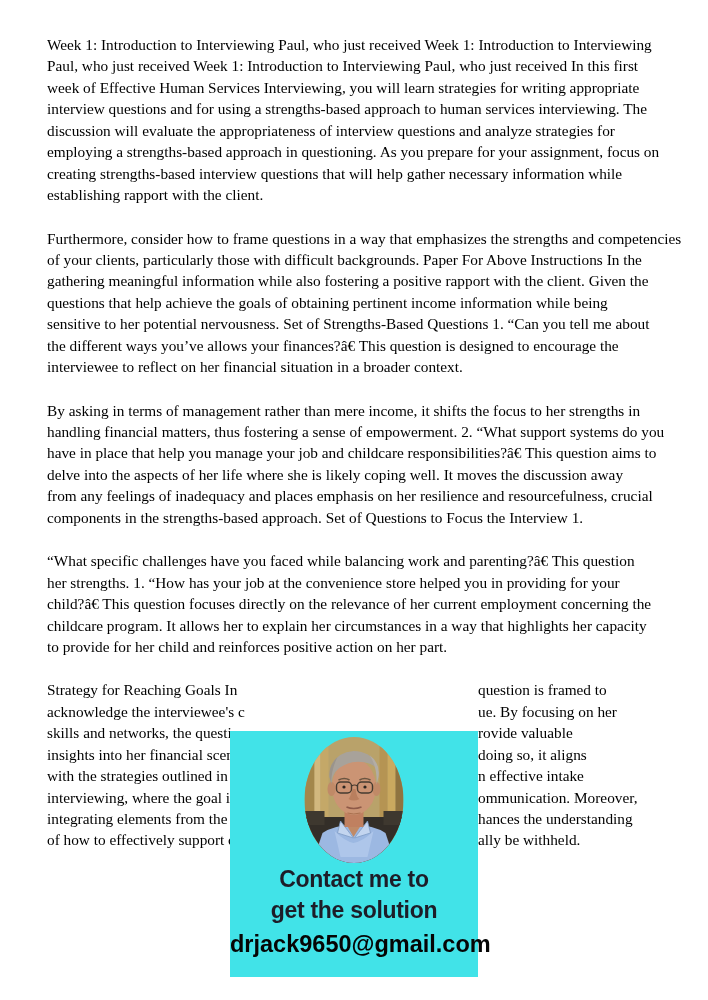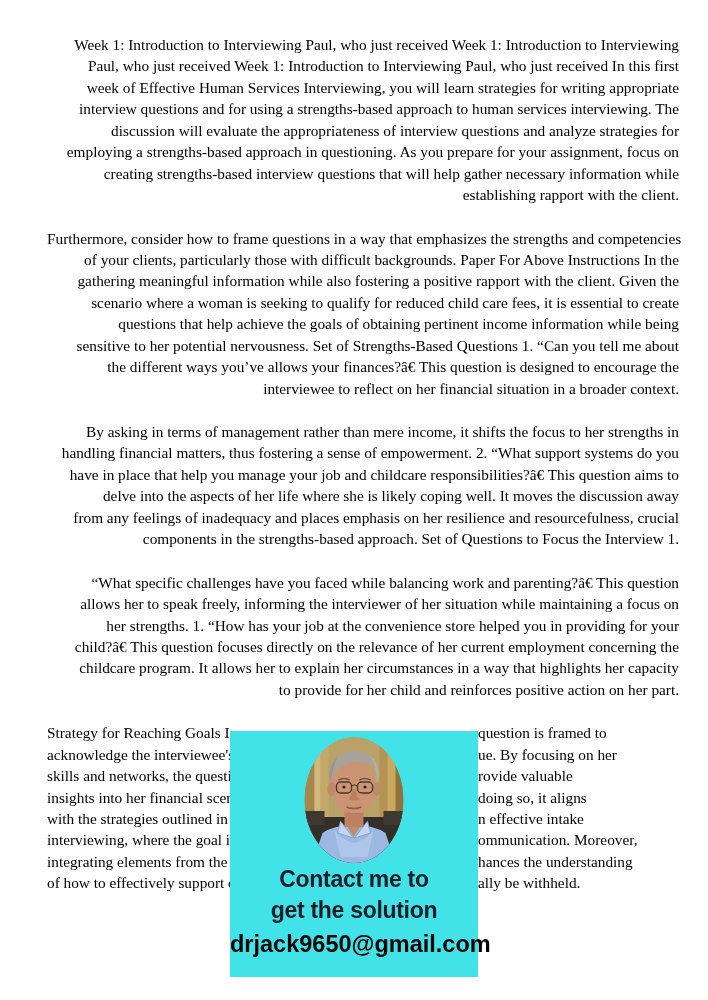--- a/index.html
+++ b/index.html
@@ -4,21 +4,21 @@
 <style>
   html,body{margin:0;padding:0;}
   body{
     width:708px;height:1000px;position:relative;overflow:hidden;
     background:#ffffff;font-family:"Liberation Serif", serif;
   }
   .doc{
     position:absolute;left:47px;top:34px;width:632px;
     font-size:15.3px;line-height:21.45px;color:#000000;
   }
-  .para{margin:0 0 22px 0;text-align:right;}
+  .para{margin:0 0 22px 0;}
   .line{white-space:nowrap;height:21.45px;overflow:visible;}
   .ob-row{position:relative;height:21.45px;white-space:nowrap;}
   .ob-left{position:absolute;left:0;top:0;white-space:nowrap;}
   .ob-right{position:absolute;left:431px;top:0;white-space:nowrap;}
   .overlay{
     position:absolute;left:230px;top:731px;width:248px;height:246px;
     z-index:5;text-align:center;
   }
   .portrait{
     position:absolute;left:50%;top:6px;transform:translateX(-50%);
@@ -46,37 +46,35 @@
       <div class="line">interview questions and for using a strengths-based approach to human services interviewing. The</div>
       <div class="line">discussion will evaluate the appropriateness of interview questions and analyze strategies for</div>
       <div class="line">employing a strengths-based approach in questioning. As you prepare for your assignment, focus on</div>
       <div class="line">creating strengths-based interview questions that will help gather necessary information while</div>
       <div class="line">establishing rapport with the client.</div>
     </div>
     <div class="para">
       <div class="line">Furthermore, consider how to frame questions in a way that emphasizes the strengths and competencies</div>
       <div class="line">of your clients, particularly those with difficult backgrounds. Paper For Above Instructions In the</div>
       <div class="line">gathering meaningful information while also fostering a positive rapport with the client. Given the</div>
-      <div class="line">scenario where a woman is seeking to qualify for reduced child care fees, it is essential to create</div>
       <div class="line">questions that help achieve the goals of obtaining pertinent income information while being</div>
       <div class="line">sensitive to her potential nervousness. Set of Strengths-Based Questions 1. “Can you tell me about</div>
       <div class="line">the different ways you’ve allows your finances?â€ This question is designed to encourage the</div>
       <div class="line">interviewee to reflect on her financial situation in a broader context.</div>
     </div>
     <div class="para">
       <div class="line">By asking in terms of management rather than mere income, it shifts the focus to her strengths in</div>
       <div class="line">handling financial matters, thus fostering a sense of empowerment. 2. “What support systems do you</div>
       <div class="line">have in place that help you manage your job and childcare responsibilities?â€ This question aims to</div>
       <div class="line">delve into the aspects of her life where she is likely coping well. It moves the discussion away</div>
       <div class="line">from any feelings of inadequacy and places emphasis on her resilience and resourcefulness, crucial</div>
       <div class="line">components in the strengths-based approach. Set of Questions to Focus the Interview 1.</div>
     </div>
     <div class="para">
       <div class="line">“What specific challenges have you faced while balancing work and parenting?â€ This question</div>
-      <div class="line">allows her to speak freely, informing the interviewer of her situation while maintaining a focus on</div>
       <div class="line">her strengths. 1. “How has your job at the convenience store helped you in providing for your</div>
       <div class="line">child?â€ This question focuses directly on the relevance of her current employment concerning the</div>
       <div class="line">childcare program. It allows her to explain her circumstances in a way that highlights her capacity</div>
       <div class="line">to provide for her child and reinforces positive action on her part.</div>
     </div>
     <div class="para">
       <div class="ob-row">
         <span class="ob-left">Strategy for Reaching Goals In</span>
         <span class="ob-right">question is framed to</span>
       </div>

